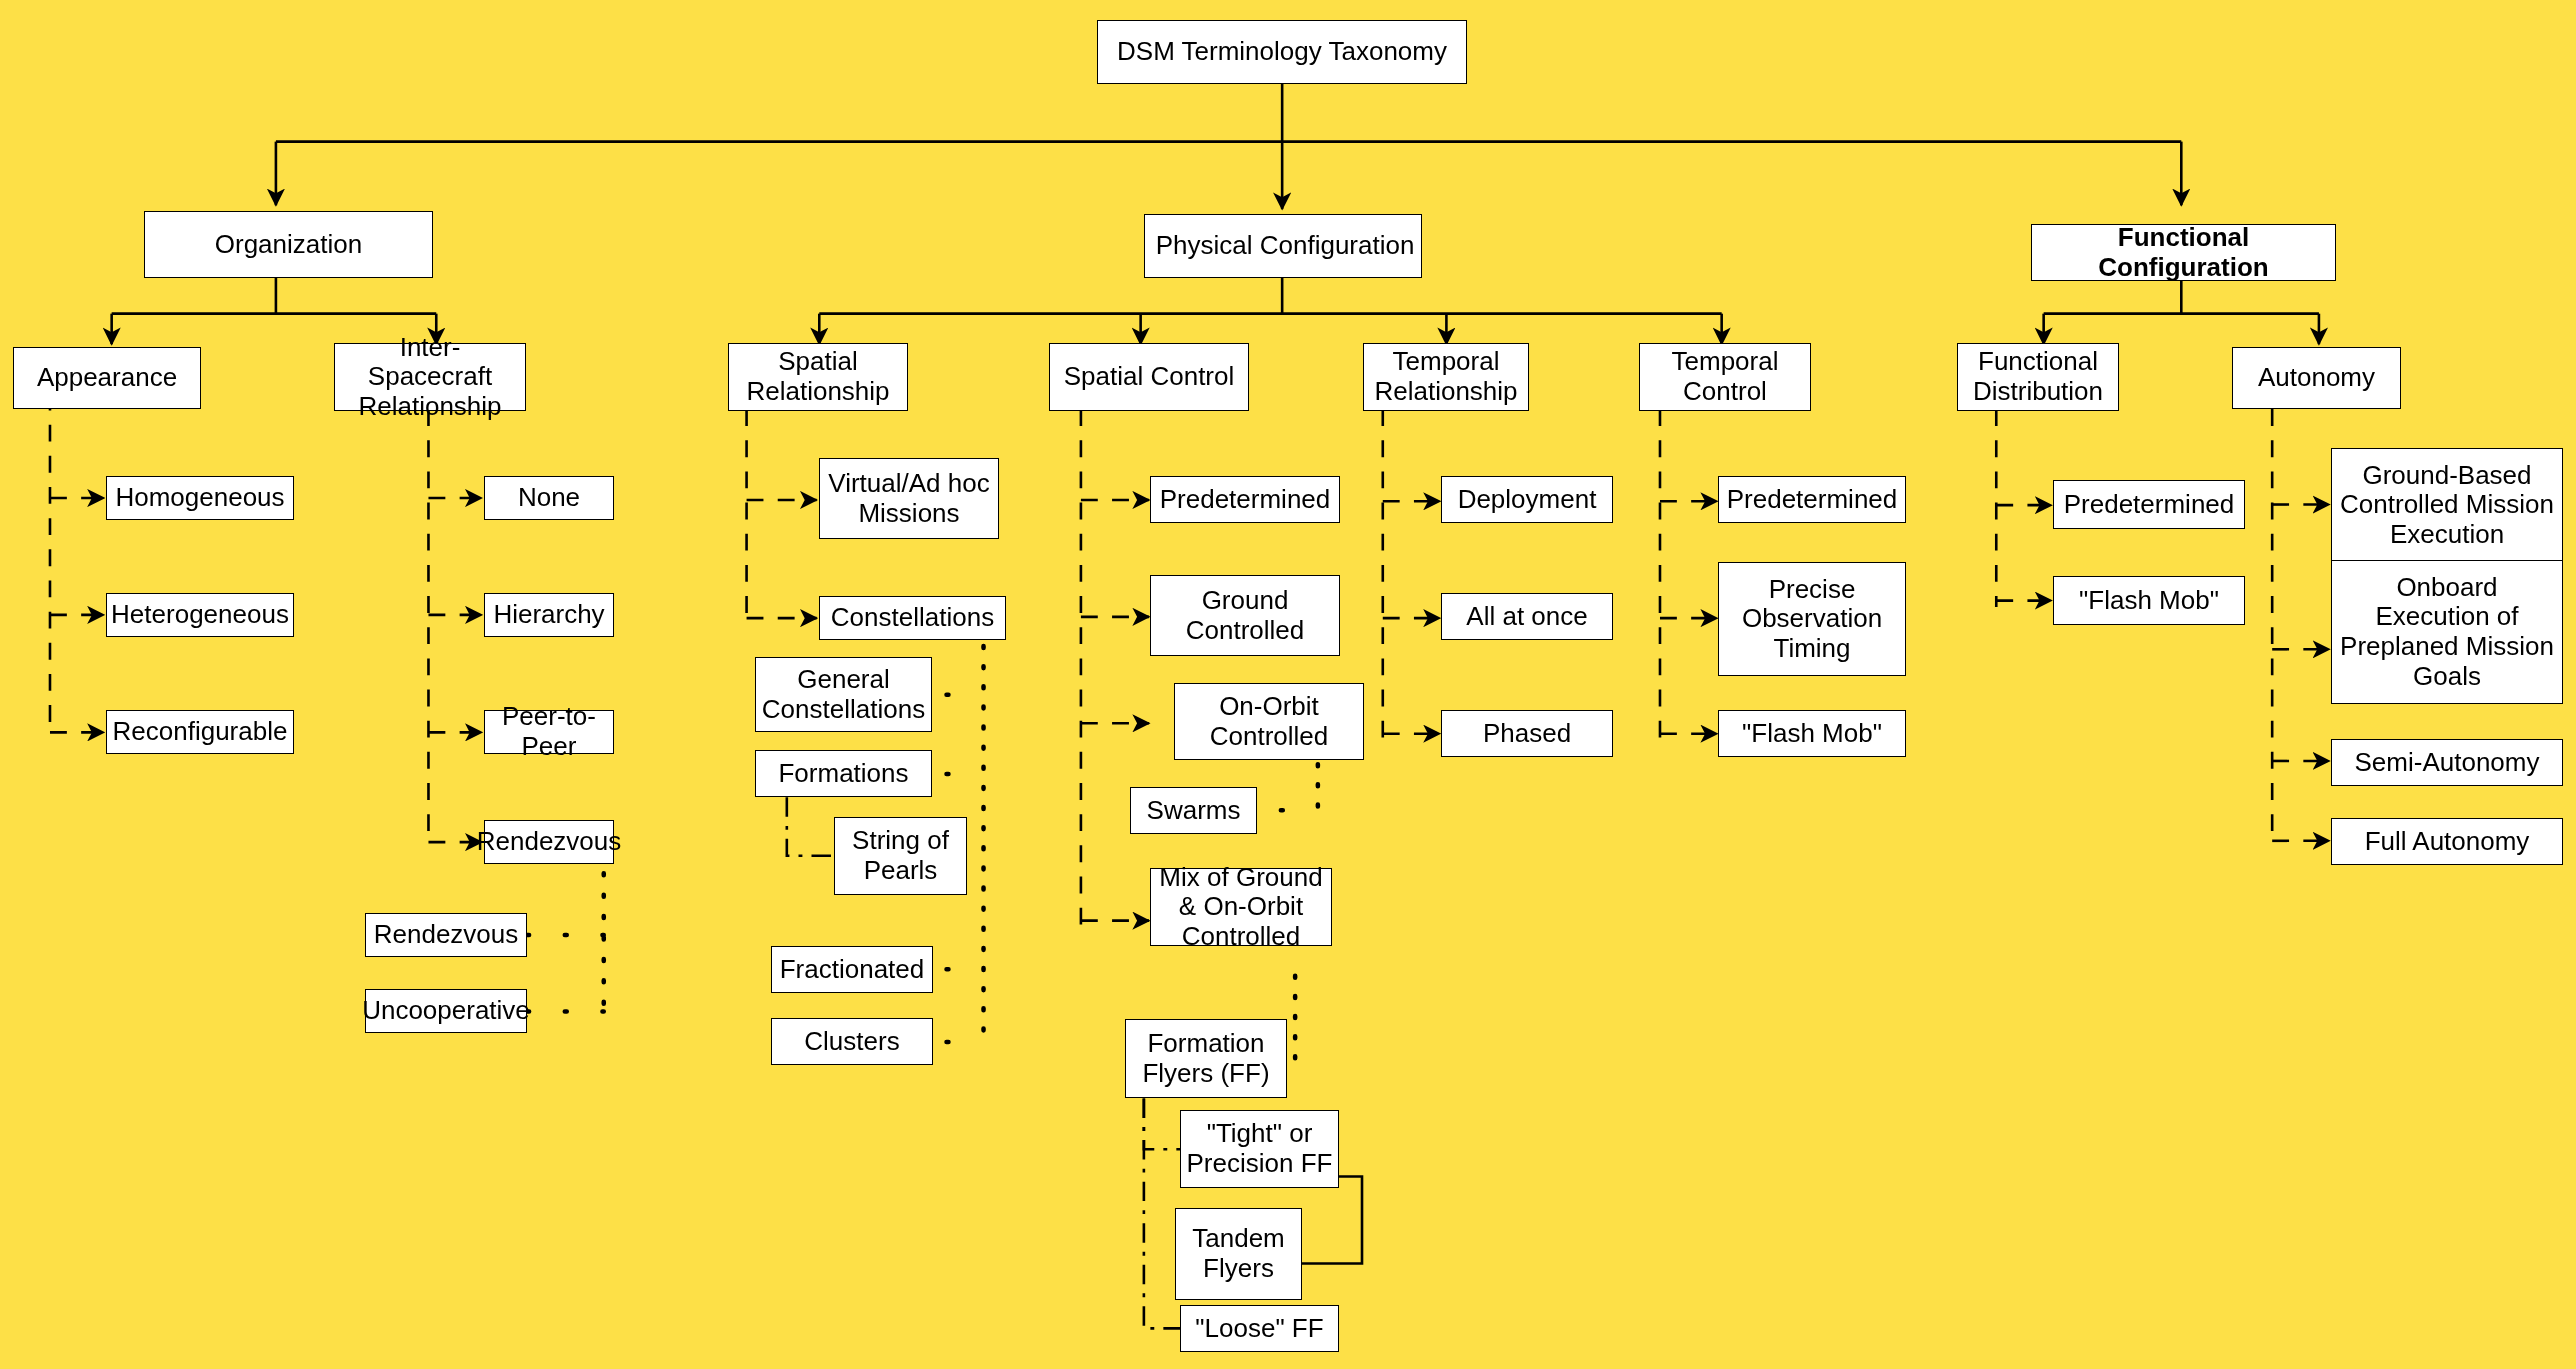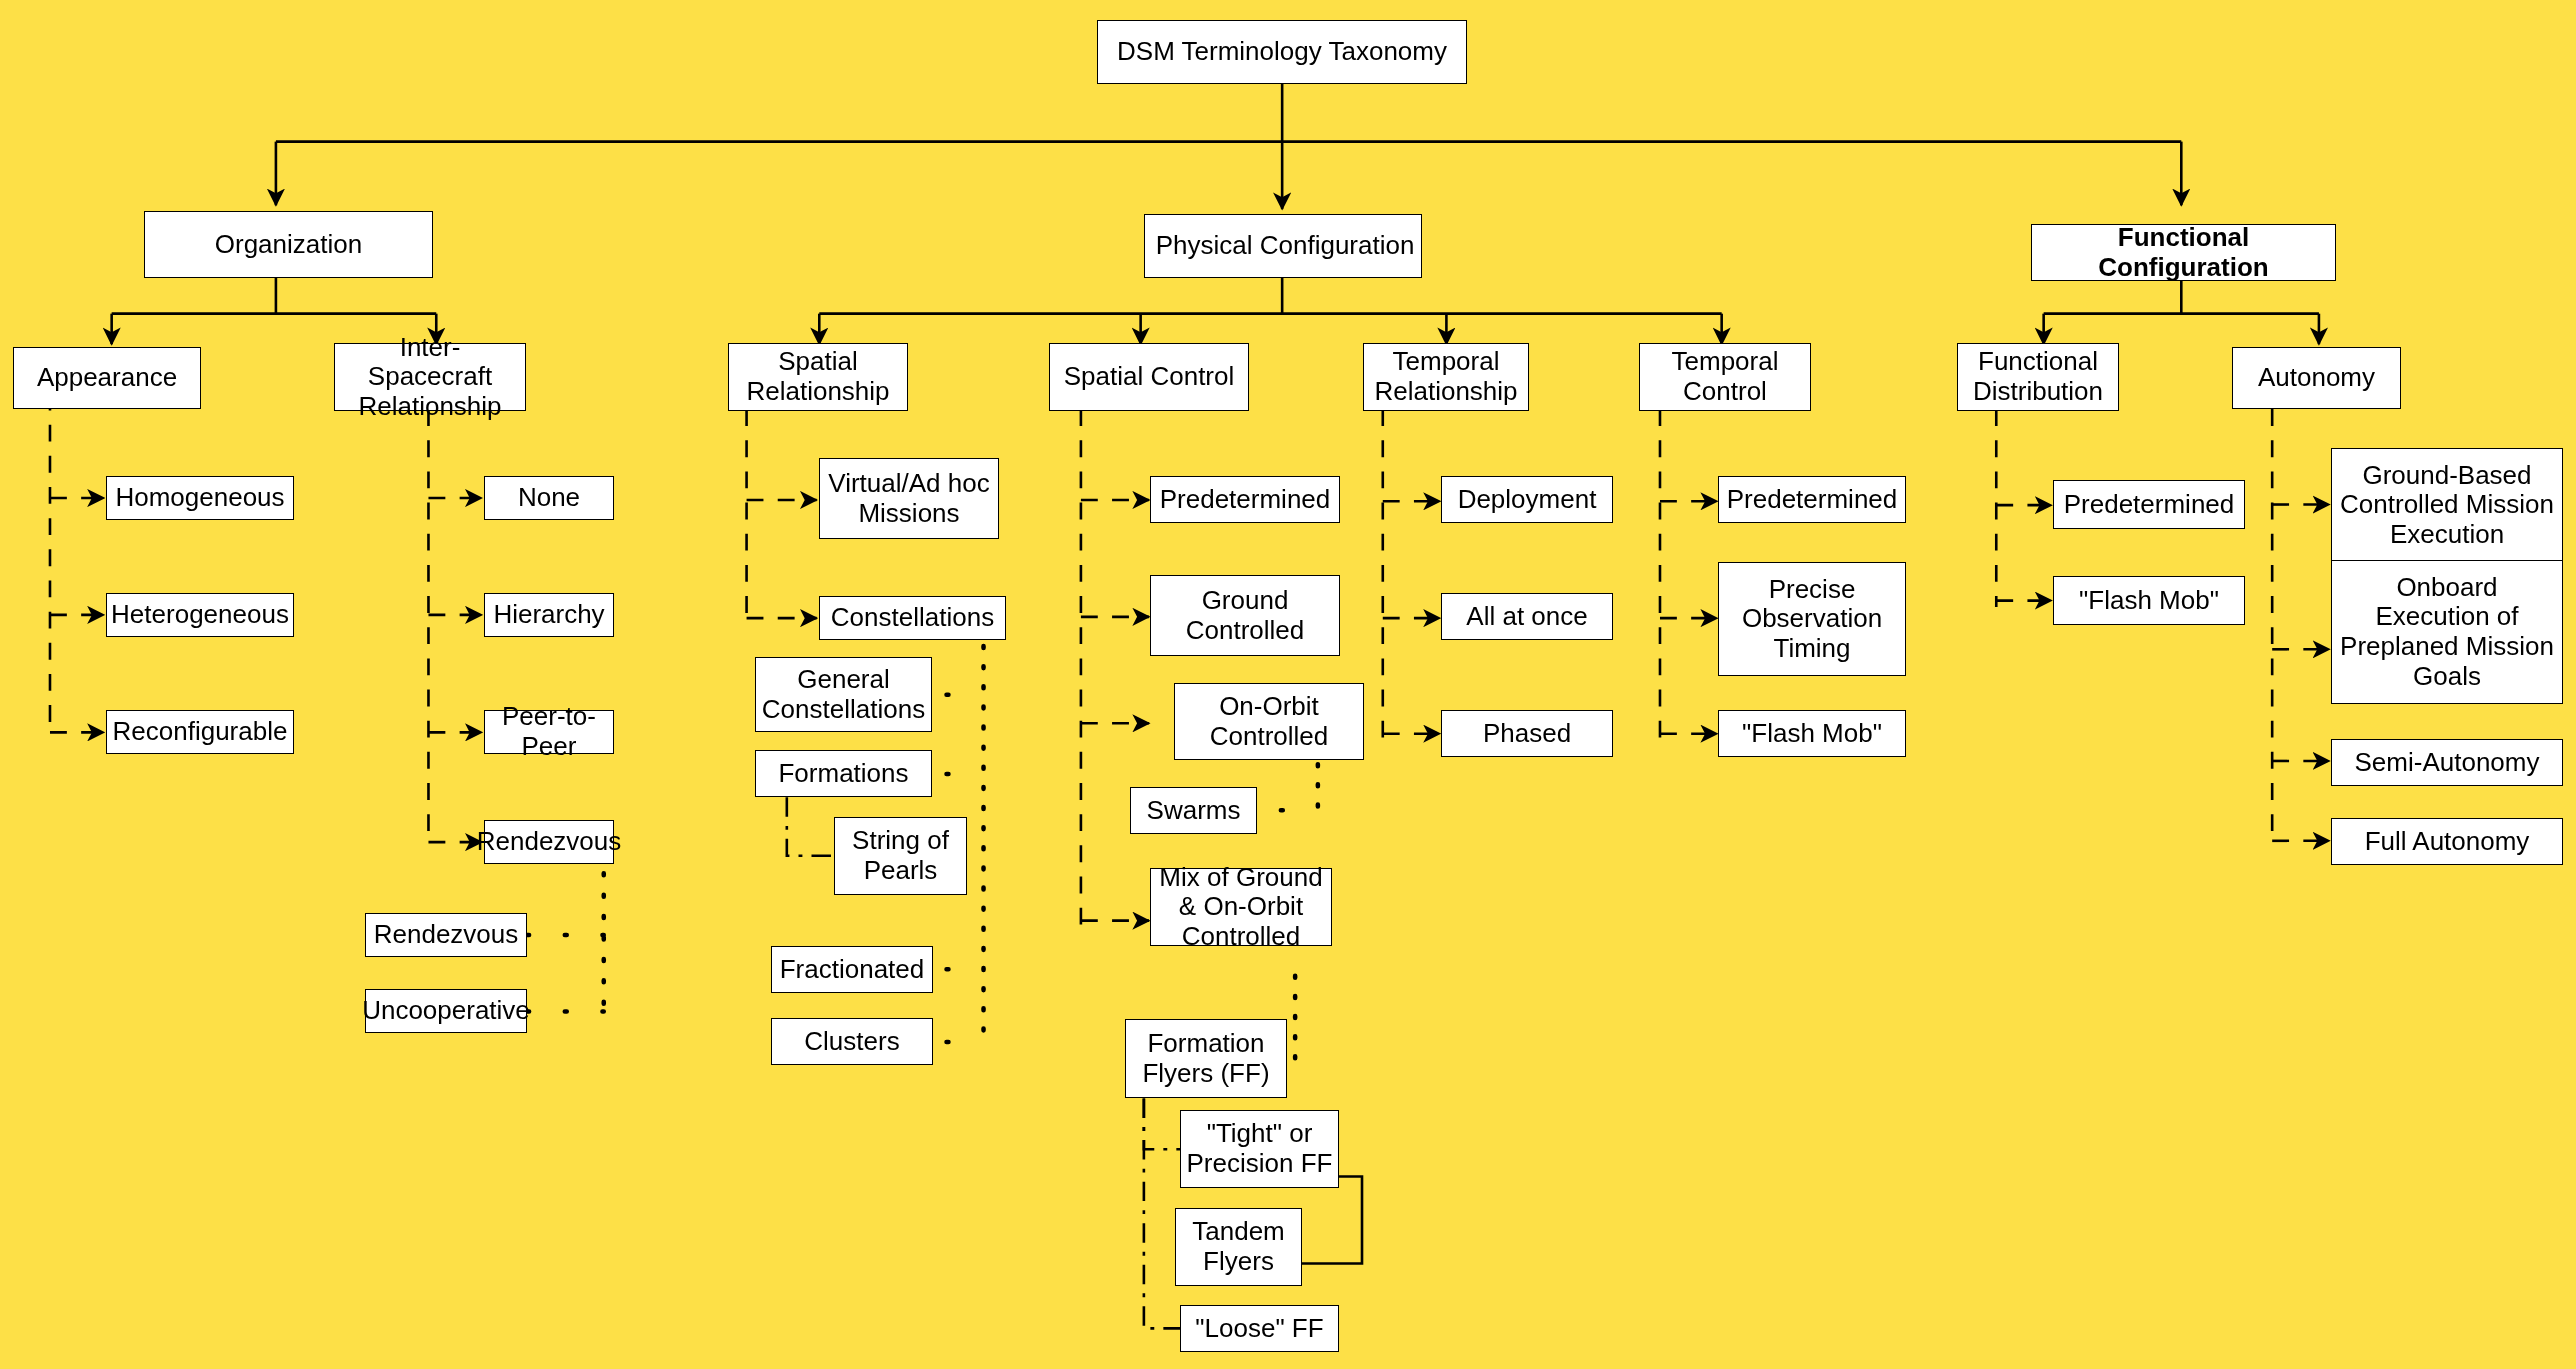--- a/index.html
+++ b/index.html
@@ -186,21 +186,21 @@
 Controlled</div>
   <div class="node" style="left:1130px;top:787px;width:127px;height:47px;">Swarms</div>
   <div class="node" style="left:1150px;top:868px;width:182px;height:78px;">Mix of Ground
 &amp; On-Orbit
 Controlled</div>
 
   <div class="node" style="left:1125px;top:1019px;width:162px;height:79px;">Formation
 Flyers (FF)</div>
   <div class="node" style="left:1180px;top:1110px;width:159px;height:78px;">"Tight" or
 Precision FF</div>
-  <div class="node" style="left:1175px;top:1208px;width:127px;height:78px;">Tandem
+  <div class="node" style="left:1175px;top:1208px;width:127px;height:92px;">Tandem
 Flyers</div>
   <div class="node" style="left:1180px;top:1305px;width:159px;height:47px;">"Loose" FF</div>
 
   <div class="node" style="left:1441px;top:476px;width:172px;height:47px;">Deployment</div>
   <div class="node" style="left:1441px;top:593px;width:172px;height:47px;">All at once</div>
   <div class="node" style="left:1441px;top:710px;width:172px;height:47px;">Phased</div>
 
   <div class="node" style="left:1718px;top:476px;width:188px;height:47px;">Predetermined</div>
   <div class="node" style="left:1718px;top:562px;width:188px;height:114px;">Precise
 Observation

